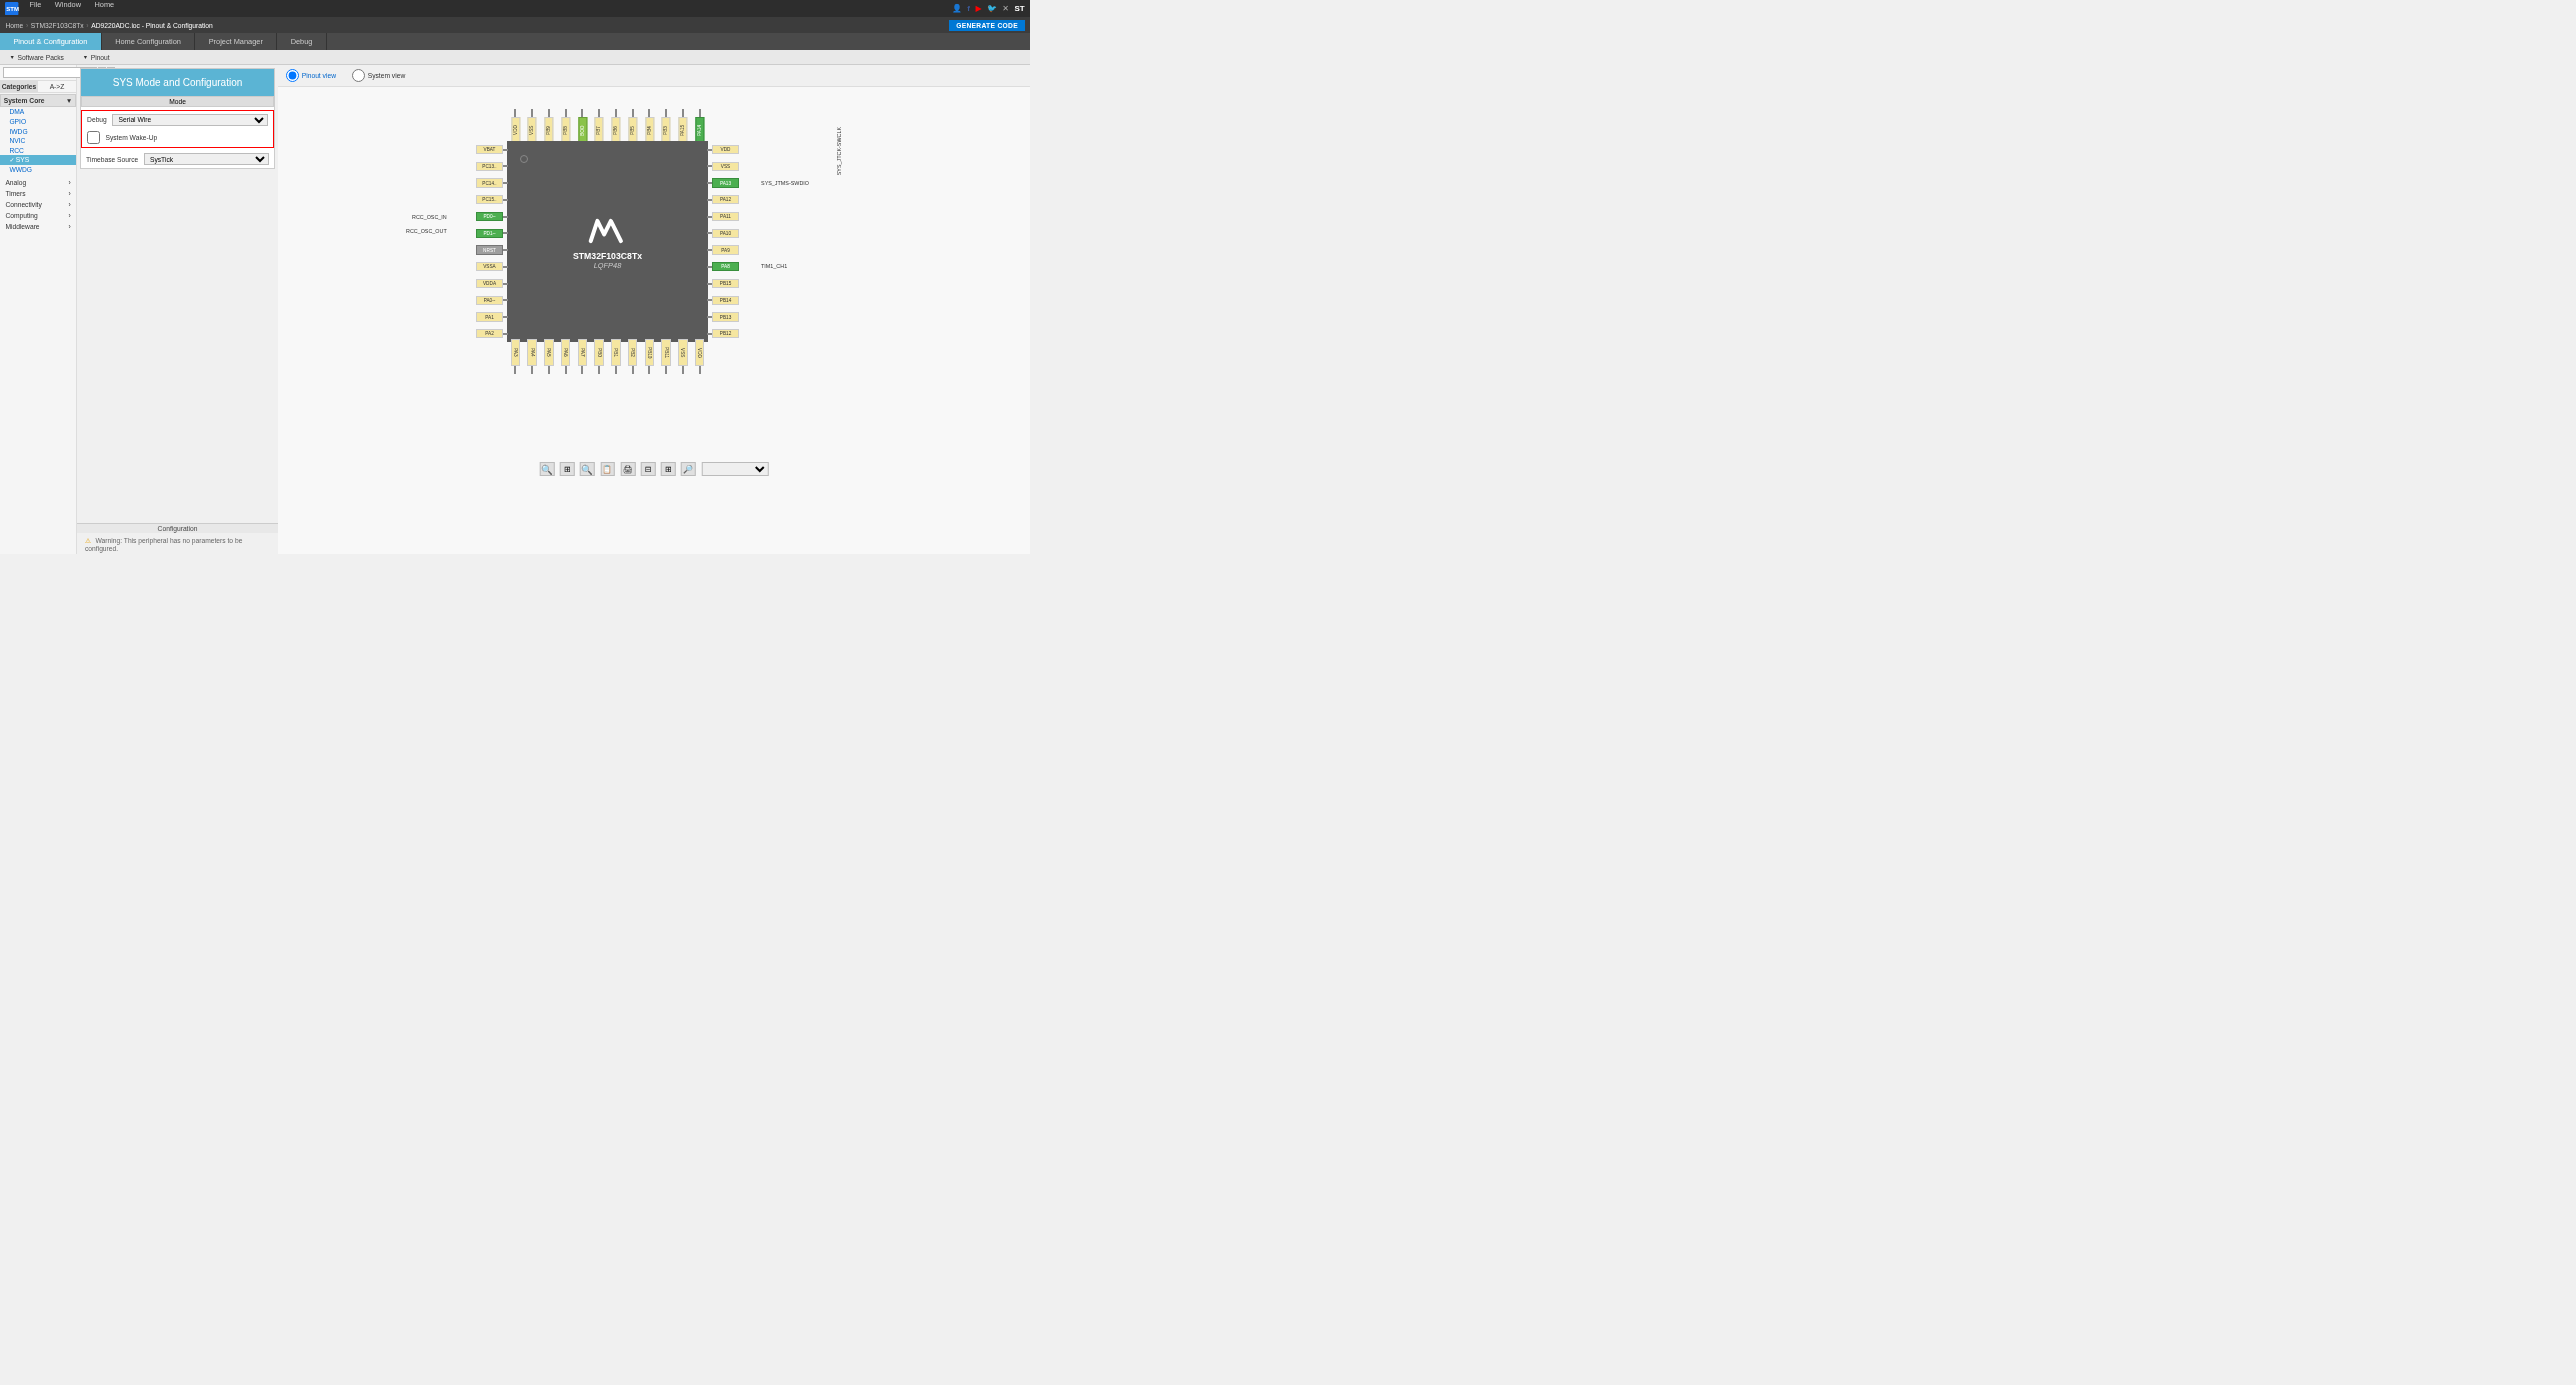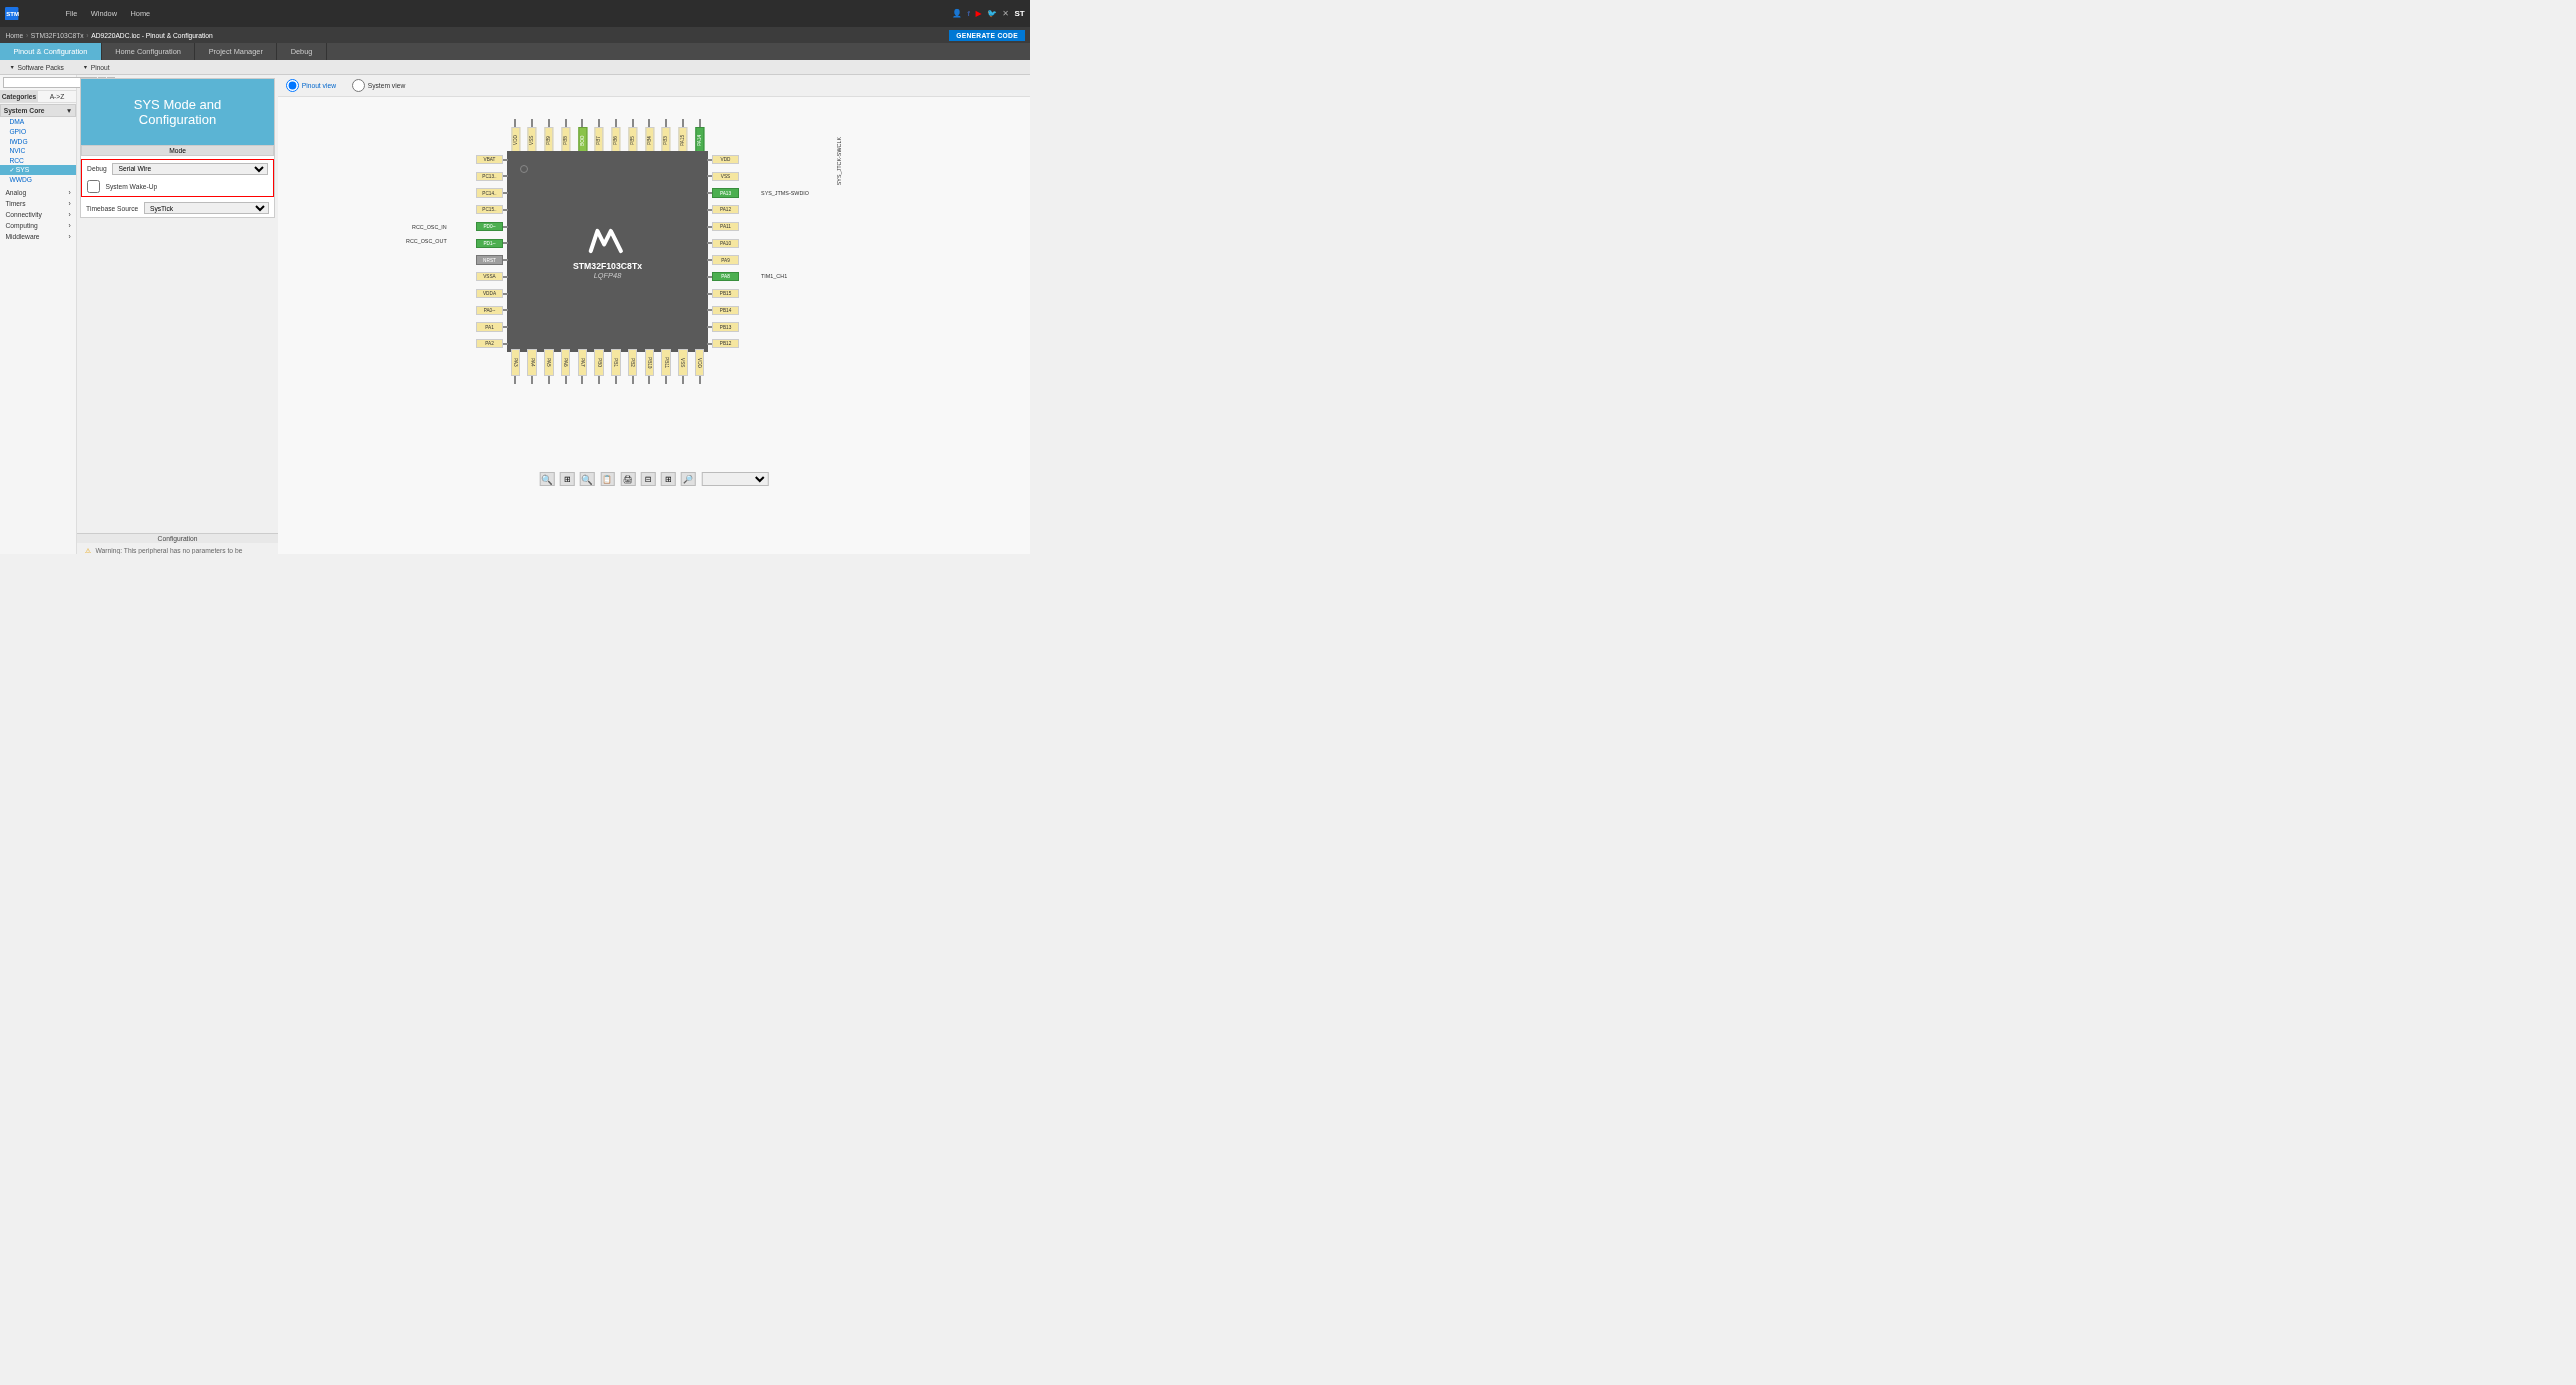--- a/index.html
+++ b/index.html
@@ -1,19 +1,19 @@
 <!DOCTYPE html>
 <html style="font-size:10.7px"><head>
   <meta charset="utf-8">
   <style>
     * { box-sizing: border-box; margin: 0; padding: 0; }
     body { font-family: 'Segoe UI', Arial, sans-serif; font-size: 7.4px; background: #f0f0f0; overflow: hidden; width: 1030px; height: 554px; }
 
     
-    .top-bar { display: flex; align-items: center; background: #2d2d2d; height: 27px; padding: 0 5.4px; gap: 36px; }
+    .top-bar { display: flex; background: #2d2d2d; height: 17px; padding: 0 5.4px; }
     .top-bar-menu { display: flex; gap: 13.4px; }
     .top-bar-menu span { color: #ccc; font-size: 7.4px; cursor: pointer; }
     .top-bar-right { margin-left: auto; display: flex; align-items: center; gap: 5.4px; }
     .top-bar-icon { color: #aaa; font-size: 8px; cursor: pointer; }
 
     
     .breadcrumb-bar { display: flex; align-items: center; background: #3c3c3c; height: 16px; padding: 0 5.4px; gap: 2.7px; }
     .breadcrumb-item { color: #ccc; font-size: 6.7px; cursor: pointer; }
     .breadcrumb-item.active { color: #ffffff; }
     .breadcrumb-sep { color: #777; font-size: 6.7px; }
@@ -51,21 +51,21 @@
 
     
     .right-area { flex: 1; background: #f8f8f8; position: relative; overflow: hidden; }
     .pinout-tabs { display: flex; padding: 2.7px 5.4px; gap: 10.7px; background: #f0f0f0; border-bottom: 0.7px solid #ddd; }
     .pinout-tab { display: flex; align-items: center; gap: 2.7px; font-size: 6.7px; color: #333; cursor: pointer; padding: 1.3px 2.7px; }
     .pinout-tab.active { color: #0066cc; }
     .pinout-tab input[type=radio] { margin: 0; }
 
     
     .config-panel { background: white; margin: 2.7px; border: 0.7px solid #ccc; }
-    .config-panel-header { background: #5bb4d4; color: white; text-align: center; font-size: 13px; padding: 18px; }
+    .config-panel-header { background: #5bb4d4; color: white; text-align: center; font-size: 10px; padding: 8px; }
     .config-section-header { background: #ddd; text-align: center; font-size: 6.7px; padding: 1.3px; border: 0.7px solid #ccc; }
     .config-row { display: flex; align-items: center; padding: 2.7px 5.4px; gap: 5.4px; }
     .config-label { font-size: 6.7px; color: #333; white-space: nowrap; }
     .config-select { height: 12px; font-size: 6.7px; border: 0.7px solid #bbb; padding: 0 1.3px; flex: 1; }
 
     
     .config-bottom { background: #e8e8e8; border-top: 0.7px solid #ccc; padding: 1.3px 5.4px; font-size: 6.7px; text-align: center; color: #444; }
     .config-warning { padding: 4px 8px; font-size: 6.7px; color: #666; }
     .warning-icon { color: #e8a000; margin-right: 2.7px; }
 

